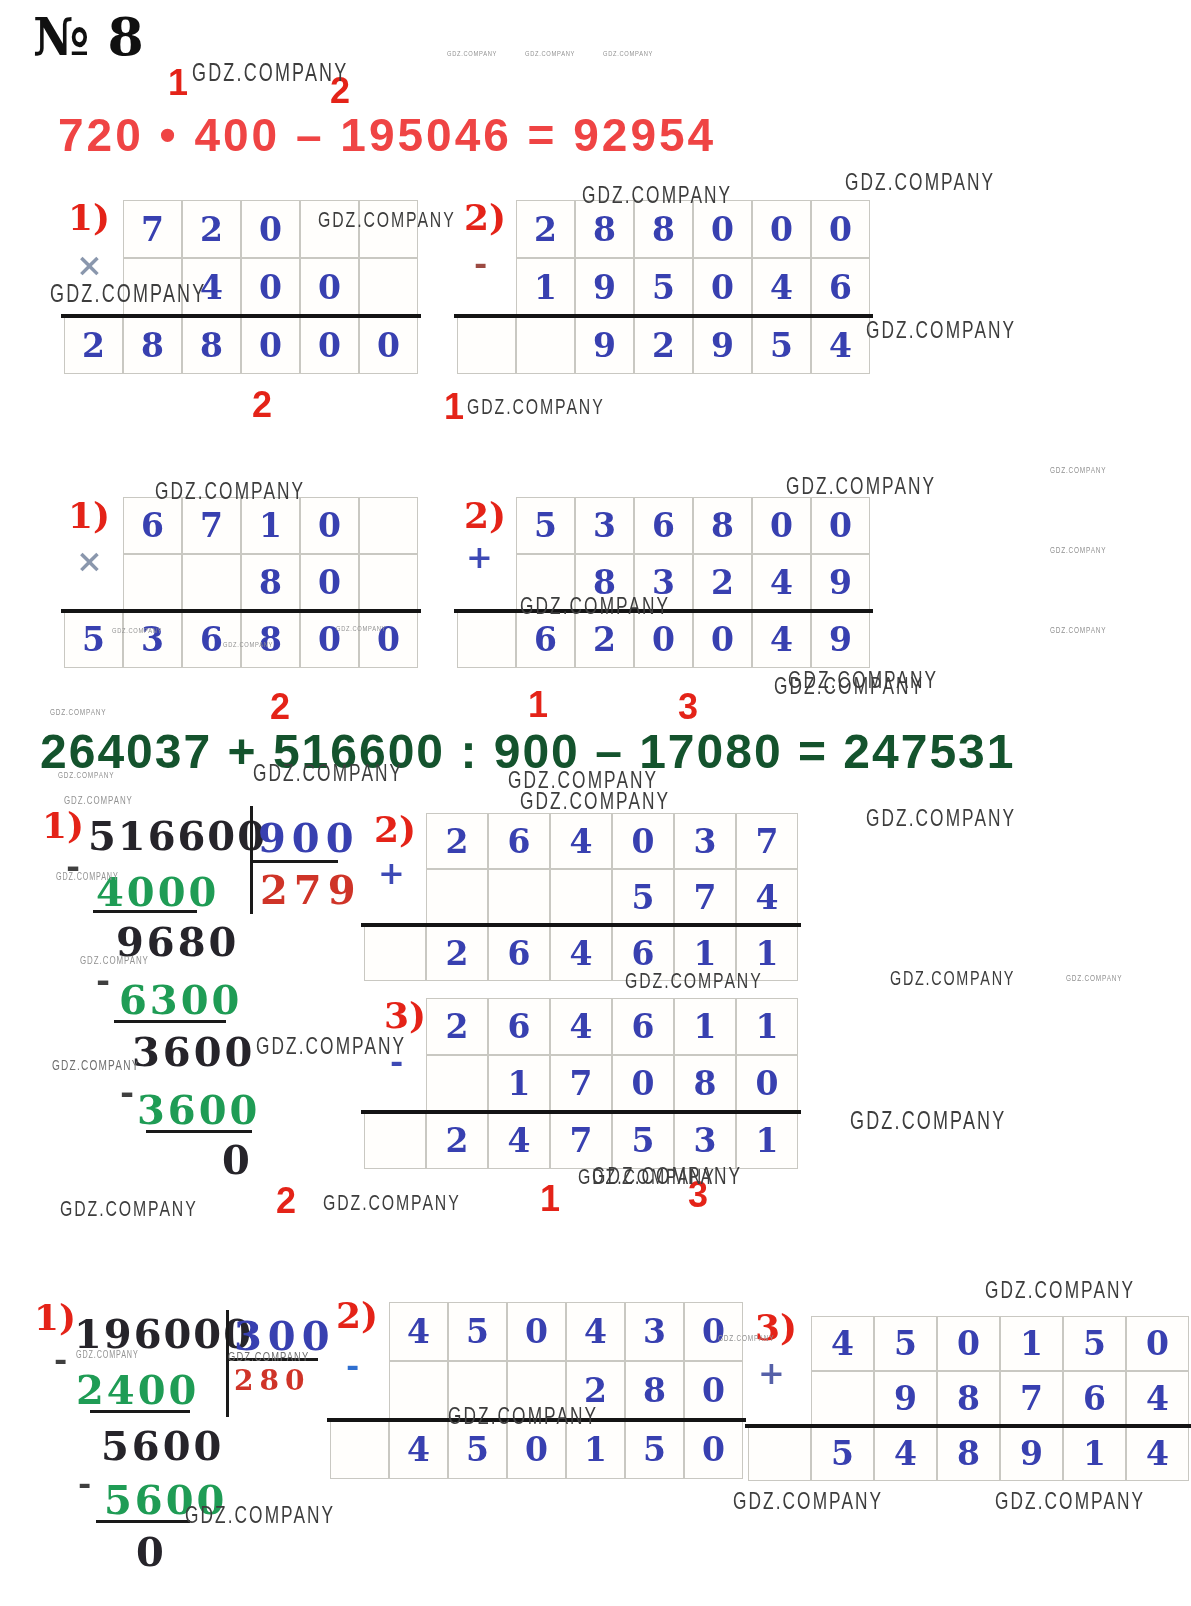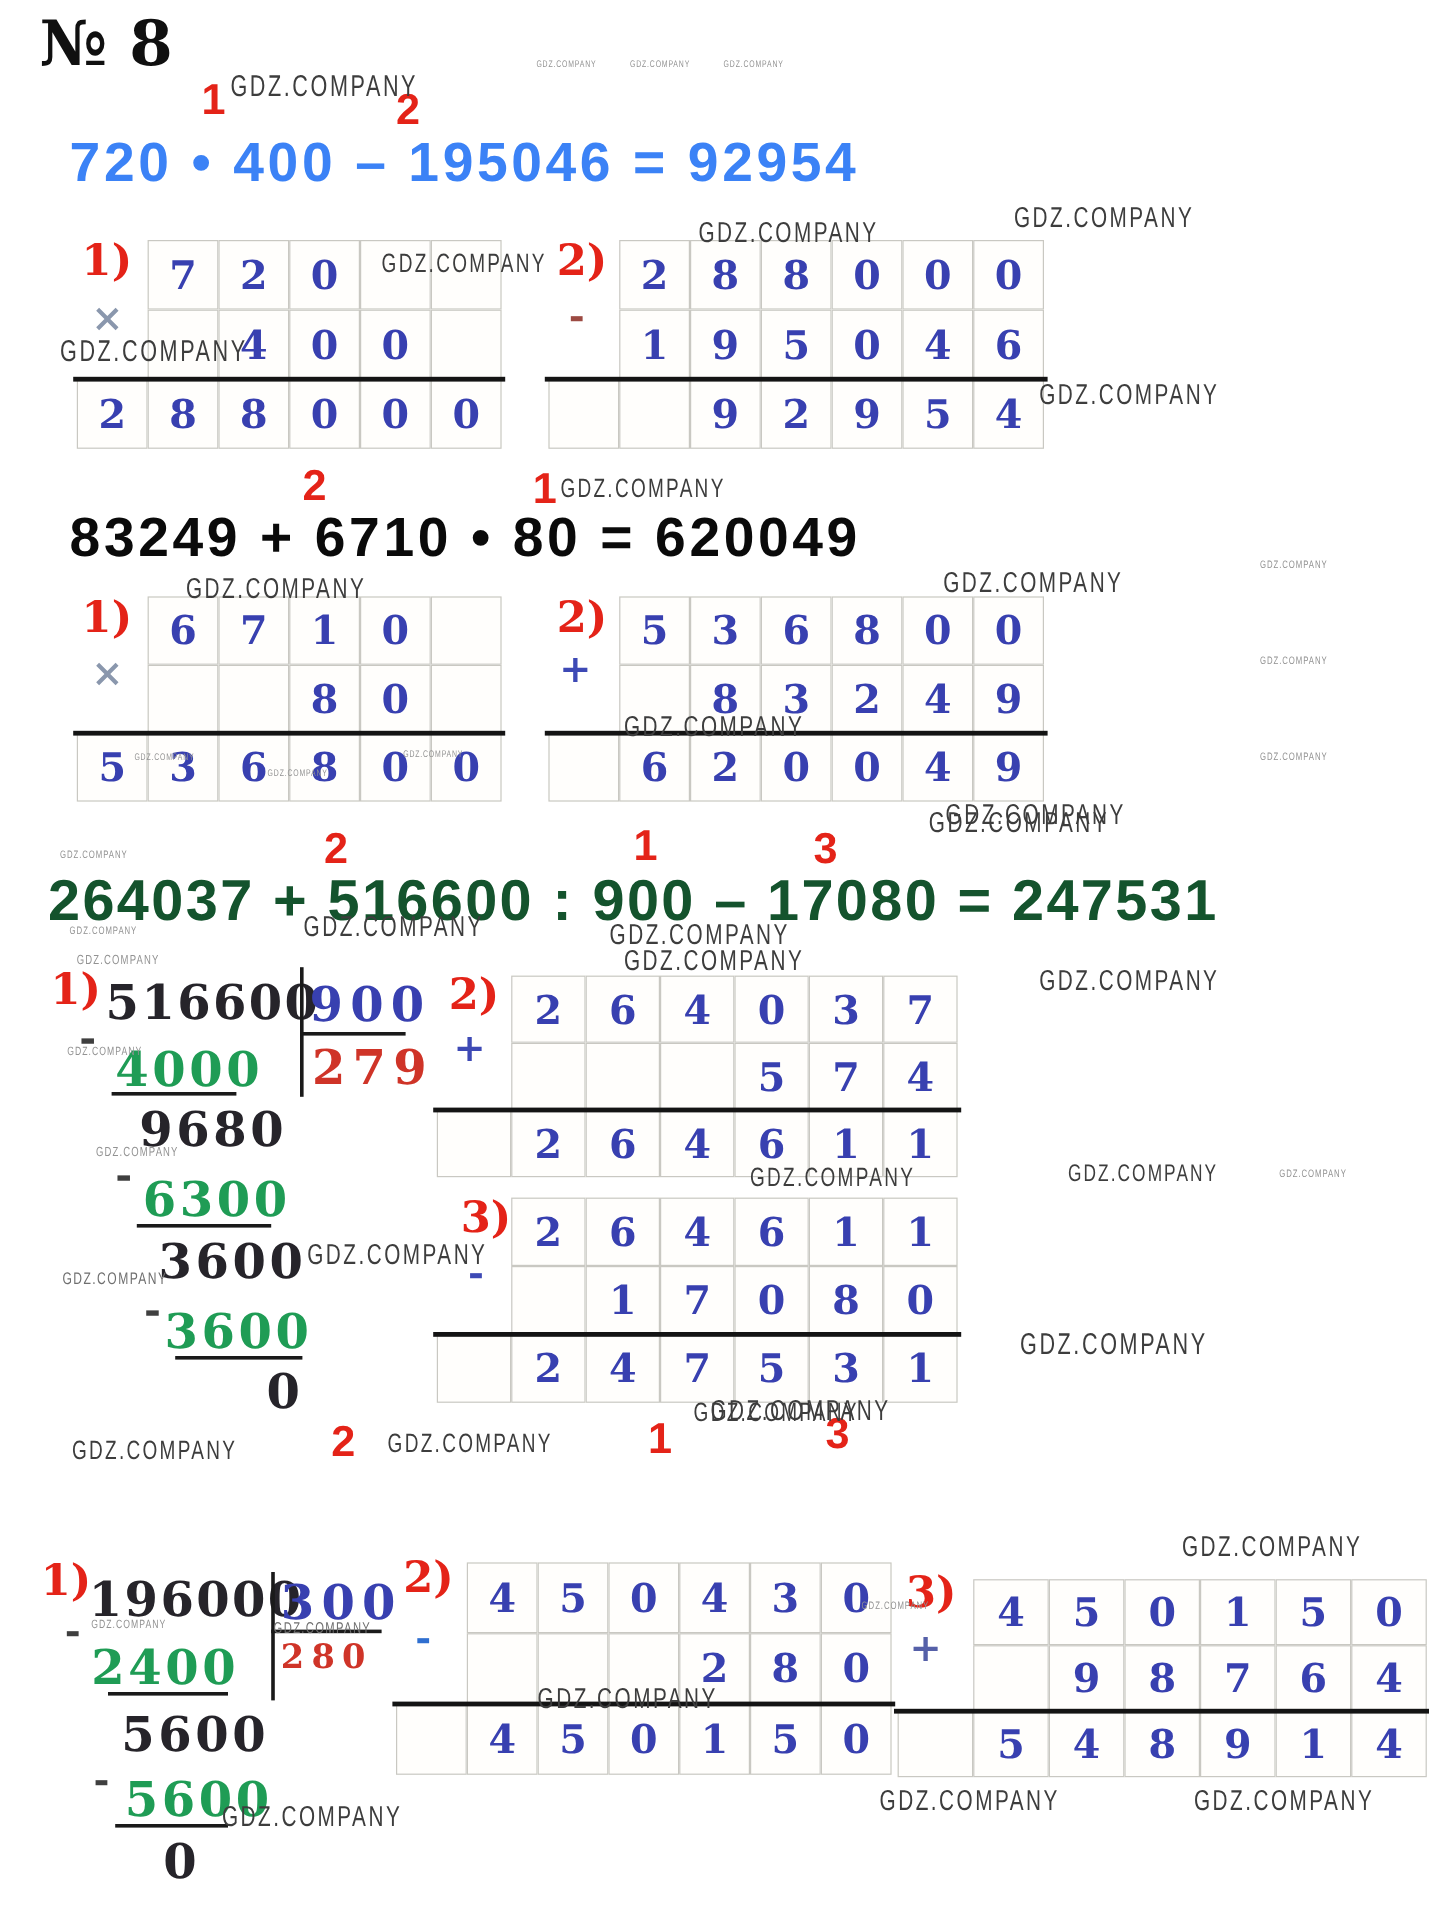--- a/index.html
+++ b/index.html
@@ -19,24 +19,23 @@
   .dline{position:absolute;background:#1a1a1a;z-index:2;}
   .wm{position:absolute;font-family:"Liberation Sans",sans-serif;font-weight:400;
       letter-spacing:.12em;white-space:nowrap;transform:scaleX(.72);transform-origin:left top;
       line-height:1;z-index:4;}
 </style>
 </head>
 <body>
 
 <div id="canvas">
   <div class="title" style="left:33px;top:6px;font-size:52px;">№ 8</div>
-<div class="eq" style="left: 58px; top: 108px; font-size: 46px; letter-spacing: 3px; color: #3b82f6;">720 • 400 – 195046 = 92954</div>
+<div class="eq" style="left: 58px; top: 108px; font-size: 46px; letter-spacing: 3px; color: #ef4444;">720 • 400 – 195046 = 92954</div>
     <div class="marker" style="left: 168px; top: 62px; font-size: 36px; color: rgb(228, 35, 24);">1</div>
     <div class="marker" style="left: 330px; top: 70px; font-size: 36px; color: rgb(228, 35, 24);">2</div>
-    <div class="eq" style="left: 58px; top: 420px; font-size: 46px; letter-spacing: 3px; color: rgb(10, 10, 10);">83249 + 6710 • 80 = 620049</div>
     <div class="marker" style="left: 252px; top: 384px; font-size: 36px; color: rgb(228, 35, 24);">2</div>
     <div class="marker" style="left: 444px; top: 386px; font-size: 36px; color: rgb(228, 35, 24);">1</div>
     <div class="eq" style="left: 40px; top: 724px; font-size: 48px; letter-spacing: 2px; color: #14532d;">264037 + 516600 : 900 – 17080 = 247531</div>
     <div class="marker" style="left: 270px; top: 686px; font-size: 36px; color: rgb(228, 35, 24);">2</div>
     <div class="marker" style="left: 528px; top: 684px; font-size: 36px; color: rgb(228, 35, 24);">1</div>
     <div class="marker" style="left: 678px; top: 686px; font-size: 36px; color: rgb(228, 35, 24);">3</div>
     <div class="marker" style="left: 276px; top: 1180px; font-size: 36px; color: rgb(228, 35, 24);">2</div>
     <div class="marker" style="left: 540px; top: 1178px; font-size: 36px; color: rgb(228, 35, 24);">1</div>
     <div class="marker" style="left: 688px; top: 1174px; font-size: 36px; color: rgb(228, 35, 24);">3</div>
     <div class="cell" style="left: 123px; top: 200px; width: 59px; height: 58px; font-size: 33px; color: rgb(56, 64, 176); border-color: rgb(201, 200, 194);">7</div>

